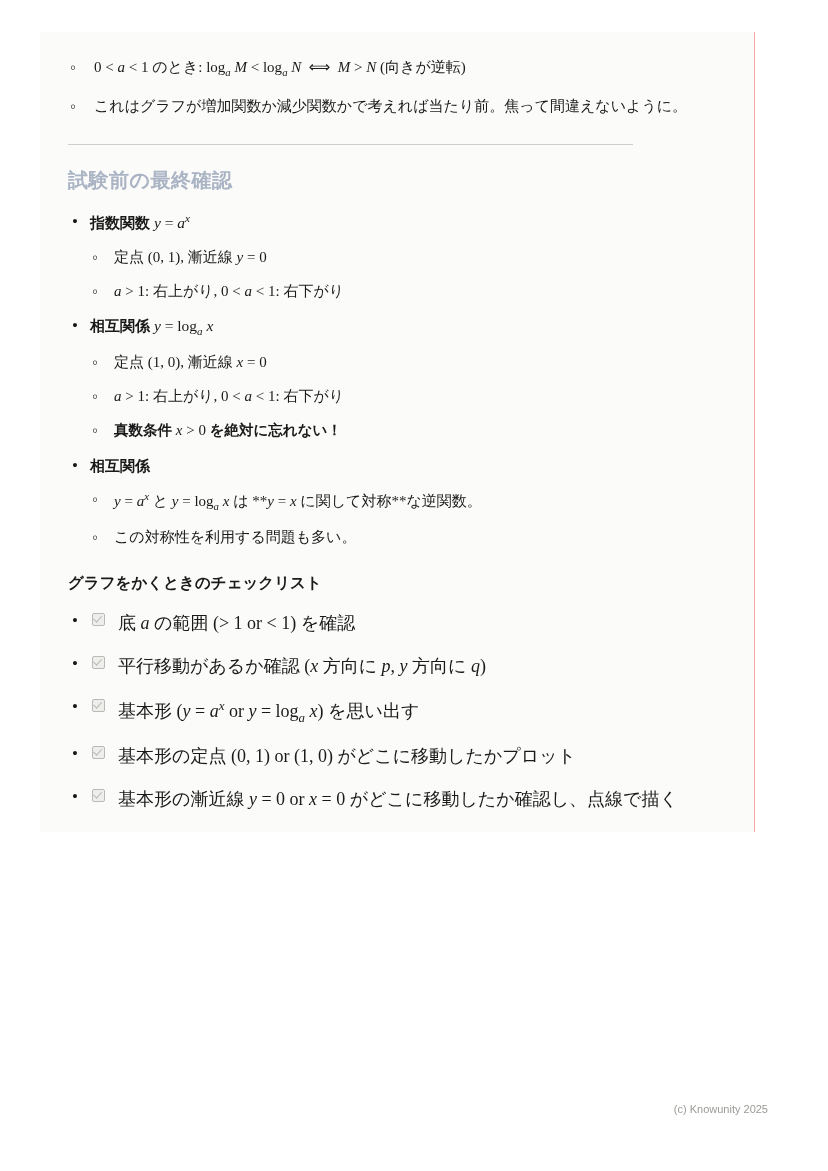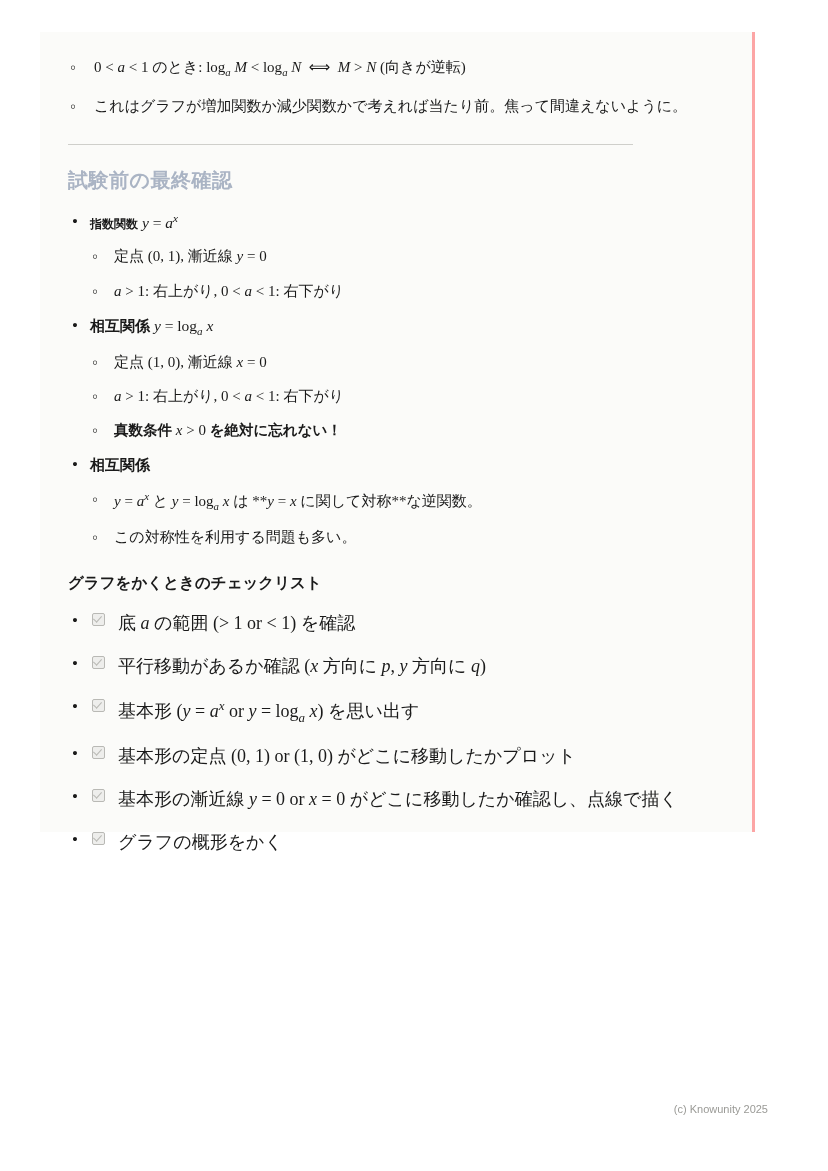--- a/index.html
+++ b/index.html
@@ -15,21 +15,21 @@
     position: relative;
     overflow: hidden;
   }
   .page {
     position: absolute;
     left: 40px;
     top: 32px;
     width: 715px;
     height: 800px;
     background: #fbfbf9;
-    border-right: 3px solid #fca5a5;
+    border-right: 1px solid #fca5a5;
     box-sizing: border-box;
   }
   .content {
     padding: 10px 60px 20px 28px;
     box-sizing: border-box;
   }
   
   ul {
     margin: 0;
     padding: 0;
@@ -174,21 +174,21 @@
         </li>
       </ul>
       <hr class="sep">
     </div>
 
     <div class="h2">試験前の最終確認</div>
 
     <ul class="lvl1">
 
       <li>
-        <span class="bold" style="font-family:'Liberation Sans',sans-serif;font-size:12px">指数関数</span>
+        <span class="bold" style="font-family:'Liberation Sans',sans-serif;font-size:15px">指数関数</span>
         <i>y</i> <span class="op">=</span> <i>a</i><span class="sup">x</span>
         
         <ul class="lvl2">
           <li>
             定点 (0, 1), 漸近線 <i>y</i> <span class="op">= 0</span>
             
           </li>
           <li>
             <i>a</i> <span class="op">&gt; 1: 右上がり, 0 &lt;</span> <i>a</i> <span class="op">&lt; 1: 右下がり</span>
             
@@ -254,22 +254,18 @@
       <li>
         <span class="cbox"></span>
         基本形の定点 (0, 1) or (1, 0) がどこに移動したかプロット
         
       </li>
       <li>
         <span class="cbox"></span>
         基本形の漸近線 <i>y</i> <span class="op">= 0</span> or <i>x</i> <span class="op">= 0</span> がどこに移動したか確認し、点線で描く
         
       </li>
-      <li>
-        <span class="cbox"></span>
-        <span>グラフの概形をかく</span>
-      </li>
     </ul>
 
   </div>
 </div>
 
 <div class="footer">(c) Knowunity 2025</div>
 
 </body></html>

